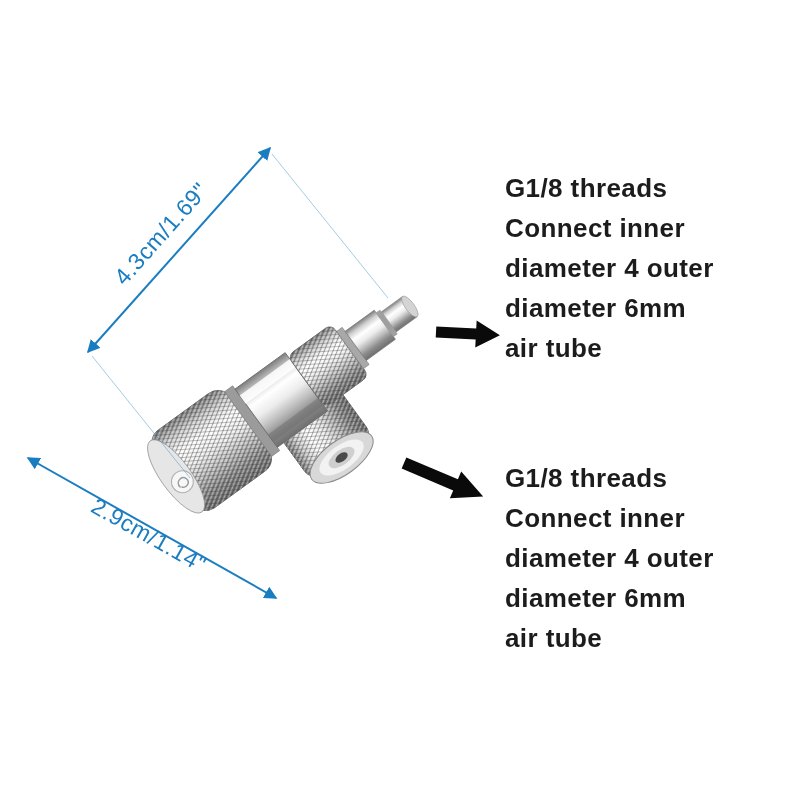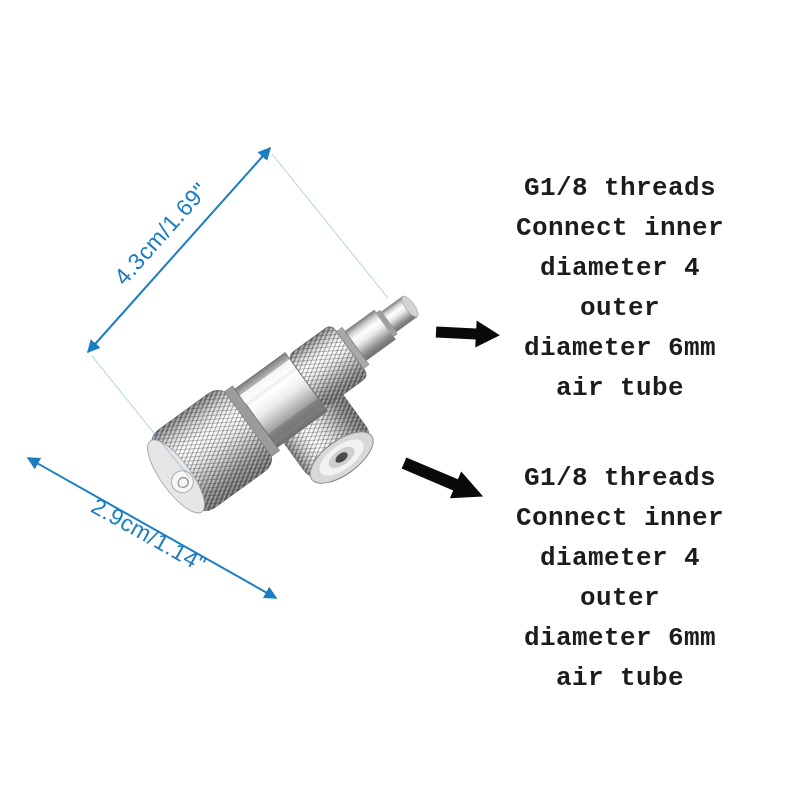--- a/index.html
+++ b/index.html
@@ -28,22 +28,22 @@
     fill: var(--dimension-blue, #1b7dc1);
     font: 400 23px "Liberation Sans", sans-serif;
     letter-spacing: 0.5px;
   }
   .black-arrow { fill: var(--arrow-black, #0a0a0a); }
 
   .label-block {
     position: absolute;
     left: 505px;
     width: 230px;
-    text-align: center;
-    font-family: Liberation Mono, monospace;
+    text-align: left;
+    font-family: Liberation Sans, sans-serif;
     font-weight: 700;
     font-size: 26px;
     line-height: 40px;
     color: var(--label-text, #1c1c1c);
     letter-spacing: 0.4px;
   }
   .metal-edge { stroke: #6f6f6f; stroke-width: 0.9; }
 </style>
 </head>
 <body>

